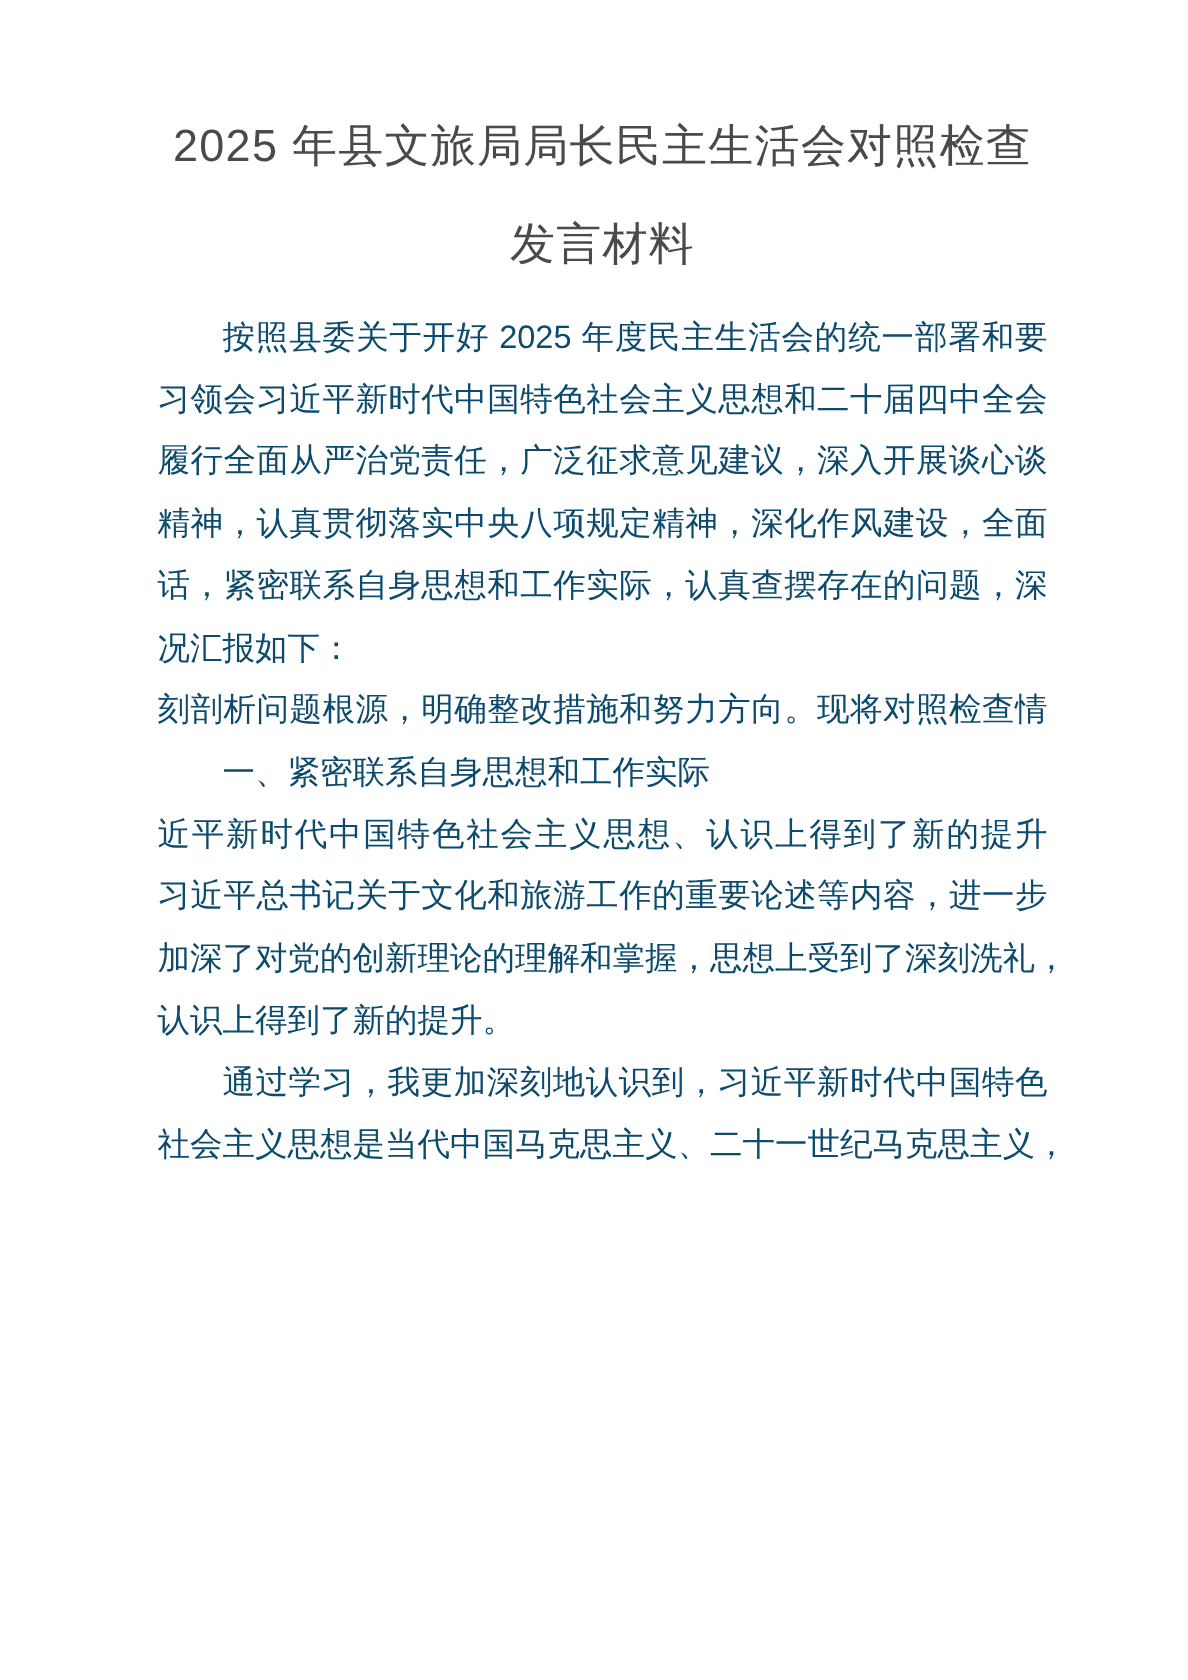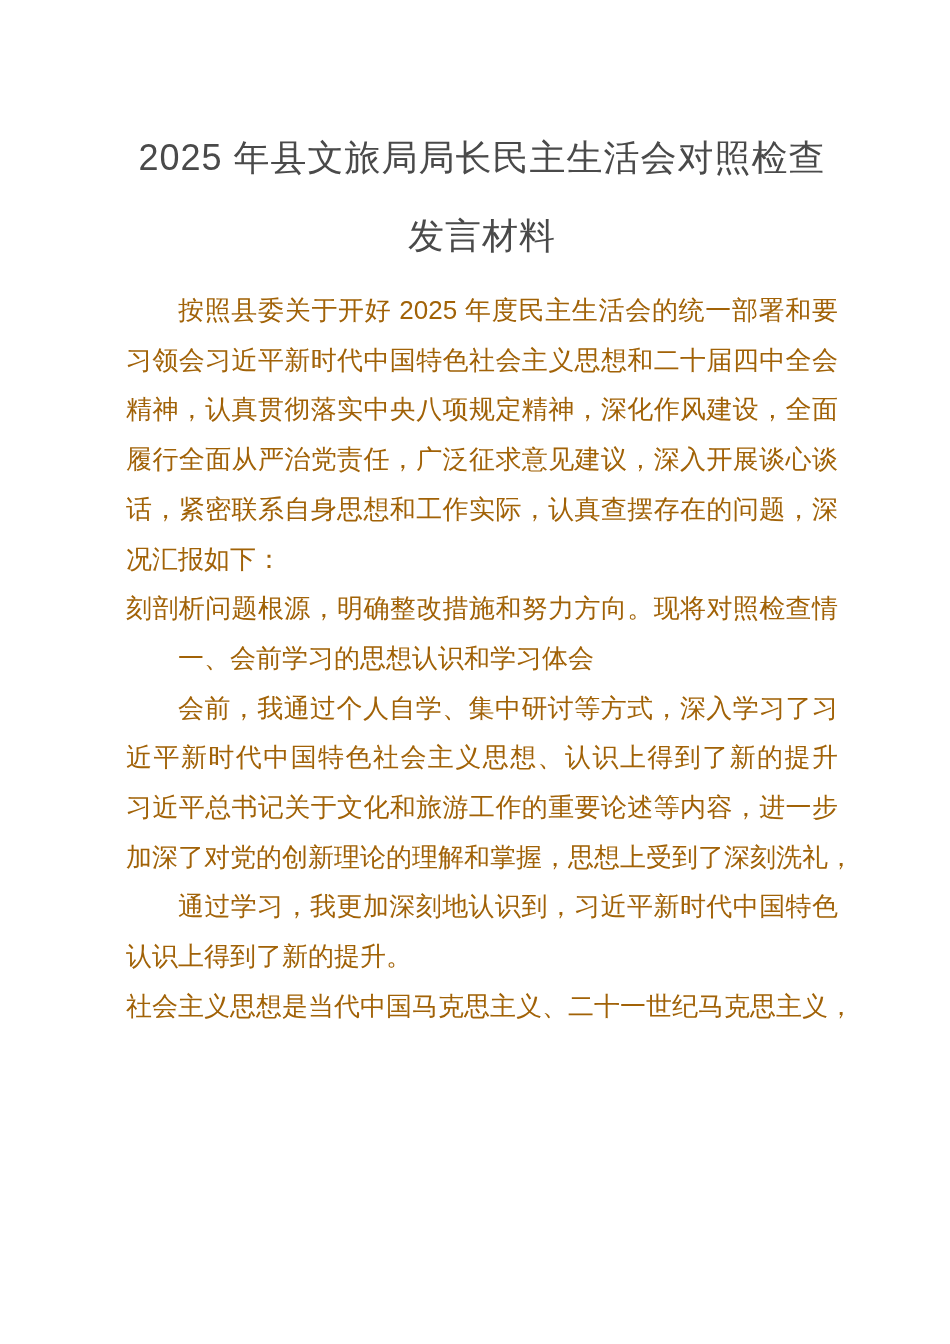--- a/index.html
+++ b/index.html
@@ -15,33 +15,33 @@
     width: 950px;
     height: 1344px;
     background: #ffffff;
     overflow: hidden;
   }
   .content {
     width: 712px;
     margin-left: 126px;
   }
   .doc-title {
-    padding-top: 119px;
+    padding-top: 78px;
     text-align: center;
     font-size: 36px;
     line-height: 78px;
     font-weight: 400;
     color: #4a4a4a;
     letter-spacing: 1px;
   }
   .doc-body {
     margin-top: 11px;
     font-size: 26px;
     line-height: 49.7px;
-    color: #a16207;
+    color: #0c4a6e;
   }
   .bline {
     text-align: justify;
     text-align-last: left;
   }
   .bline.full {
     text-align-last: justify;
   }
   .bline.over {
     white-space: nowrap;
@@ -58,29 +58,28 @@
   <div class="content">
 
     <div class="doc-title">
       <div class="tline">2025 年县文旅局局长民主生活会对照检查</div>
       <div class="tline">发言材料</div>
     </div>
 
     <div class="doc-body">
       <div class="bline indent full">按照县委关于开好 2025 年度民主生活会的统一部署和要</div>
       <div class="bline full">习领会习近平新时代中国特色社会主义思想和二十届四中全会</div>
+      <div class="bline full">履行全面从严治党责任，广泛征求意见建议，深入开展谈心谈</div>
       <div class="bline full">精神，认真贯彻落实中央八项规定精神，深化作风建设，全面</div>
-      <div class="bline full">履行全面从严治党责任，广泛征求意见建议，深入开展谈心谈</div>
       <div class="bline full">话，紧密联系自身思想和工作实际，认真查摆存在的问题，深</div>
       <div class="bline">况汇报如下：</div>
       <div class="bline full">刻剖析问题根源，明确整改措施和努力方向。现将对照检查情</div>
-      <div class="bline indent">一、会前学习的思想认识和学习体会</div>
-      <div class="bline indent full">会前，我通过个人自学、集中研讨等方式，深入学习了习</div>
+      <div class="bline indent">一、紧密联系自身思想和工作实际</div>
       <div class="bline full">近平新时代中国特色社会主义思想、认识上得到了新的提升</div>
       <div class="bline full">习近平总书记关于文化和旅游工作的重要论述等内容，进一步</div>
       <div class="bline over">加深了对党的创新理论的理解和掌握，思想上受到了深刻洗礼，</div>
+      <div class="bline">认识上得到了新的提升。</div>
       <div class="bline indent full">通过学习，我更加深刻地认识到，习近平新时代中国特色</div>
-      <div class="bline">认识上得到了新的提升。</div>
       <div class="bline over">社会主义思想是当代中国马克思主义、二十一世纪马克思主义，</div>
     </div>
 
   </div>
 </div>
 
 </body></html>

